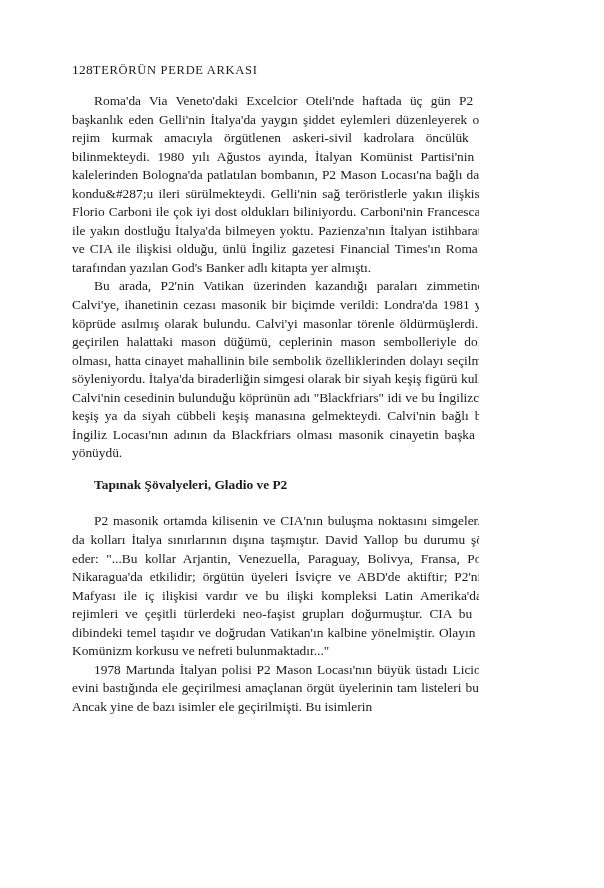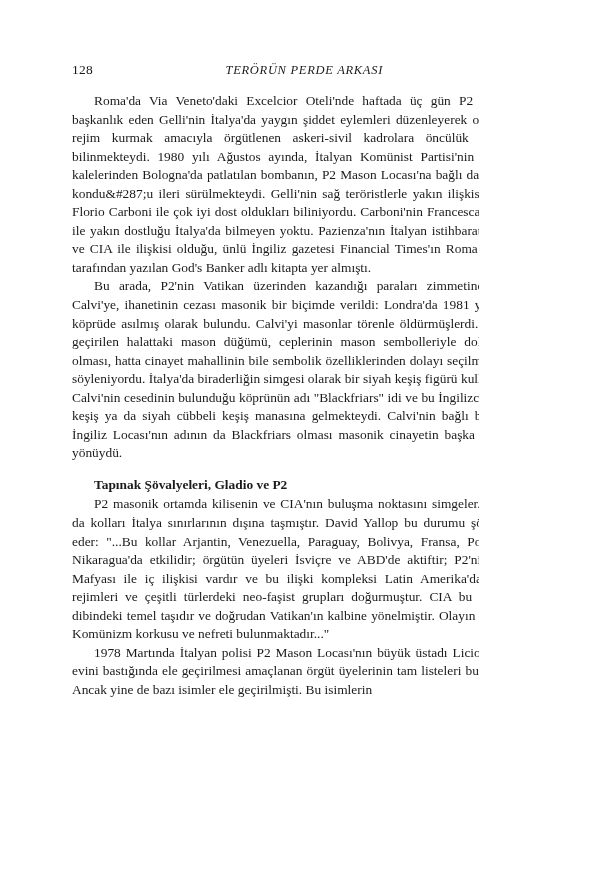--- a/index.html
+++ b/index.html
@@ -25,46 +25,45 @@
     height: 18px;
     display: flex;
     align-items: baseline;
   }
   .folio {
     font-size: 13.5px;
     letter-spacing: 0.2px;
   }
   .running-head {
     flex: 1;
-    text-align: right;
+    text-align: left;
     font-size: 12.5px;
     letter-spacing: 0.7px;
     padding-right: 24px;
-    font-style: italic;
   }
   .body {
     position: absolute;
     top: 92px;
     left: 72px;
     width: 460px;
     font-size: 13.4px;
     line-height: 18.55px;
     text-align: justify;
     text-justify: inter-word;
     hyphens: manual;
   }
   p {
     margin: 0;
   }
   p.indent {
     text-indent: 22px;
   }
   .subhead {
     margin-top: 13px;
-    margin-bottom: 1px;
+    margin-bottom: 18px;
     font-size: 13.4px;
     font-weight: bold;
     text-indent: 22px;
     text-align: left;
   }
   .italic {
   }
   sup {
     font-size: 9px;
     vertical-align: super;

